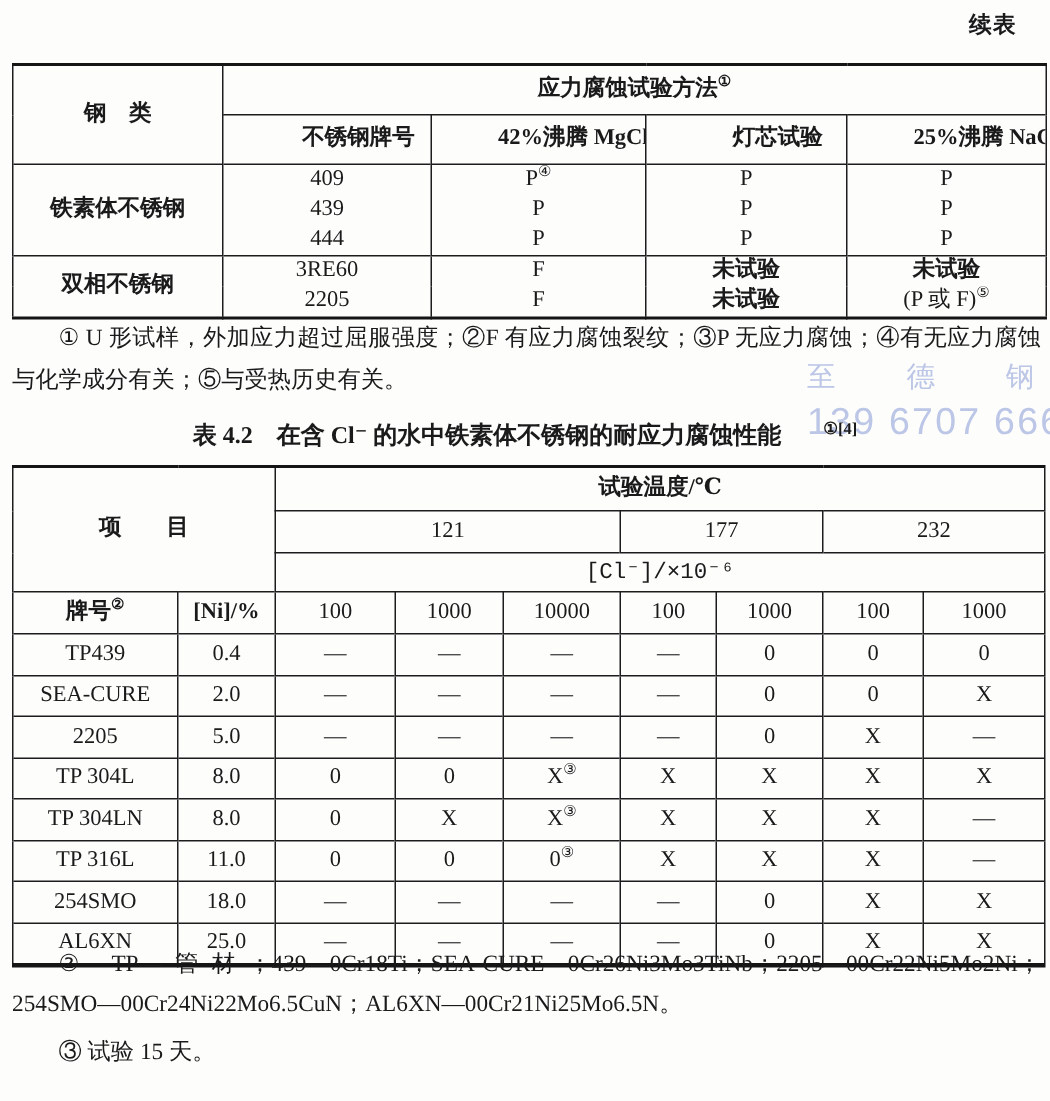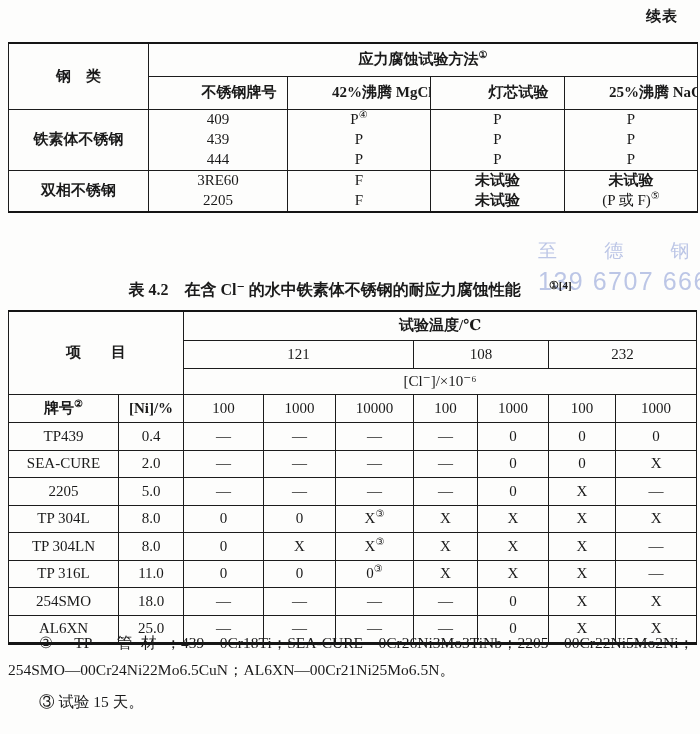--- a/index.html
+++ b/index.html
@@ -68,21 +68,21 @@
   .t2-title sup{font-size:11px;font-weight:bold;margin-left:28px;}
 
   
   .t2{
     position:absolute;left:8px;top:310px;width:688px;
     border-top:2.5px solid #151515;border-bottom:3px solid #151515;
     border-left:1px solid #1c1c1c;border-right:1px solid #1c1c1c;
   }
   .t2 tr.r1 td{height:26px;}
   .t2 tr.r2 td{height:25px;border-top:1px solid #1c1c1c;}
-  .t2 tr.r3 td{height:23px;border-top:1px solid #1c1c1c;}
+  .t2 tr.r3 td{height:23px;border-top:1px solid #1c1c1c;font-family:Liberation Mono, monospace;}
   .t2 tr.r4 td{height:25px;border-top:1px solid #1c1c1c;}
   .t2 tr.dr td{height:24.5px;border-top:1px solid #1c1c1c;}
 
   
   .note-t2{top:629px;}
   .note-t2 p{margin:0 0 5px 0;line-height:27px;}
 </style>
 </head>
 <body>
 
@@ -139,20 +139,23 @@
       </tr>
       <tr class="dr">
         <td>2205</td>
         <td>F</td>
         <td class="bd">未试验</td>
         <td><span>(P 或 F)</span><sup class="circ">⑤</sup></td>
       </tr>
     </tbody>
   </table>
 
+  <div class="note-block note-t1">
+    <p>① U 形试样，外加应力超过屈服强度；②F 有应力腐蚀裂纹；③P 无应力腐蚀；④有无应力腐蚀与化学成分有关；⑤与受热历史有关。</p>
+  </div>
 
   <div class="watermark">
     <div class="wm1">至 德 钢 业</div>
     <div class="wm2">139 6707 6667</div>
   </div>
 
   <div class="t2-title"><span>表 4.2　在含 Cl⁻ 的水中铁素体不锈钢的耐应力腐蚀性能</span><sup>①[4]</sup></div>
 
   <table class="t2">
     <colgroup>
@@ -166,21 +169,21 @@
         <col style="width:67px">
         <col style="width:81px">
     </colgroup>
     <tbody>
       <tr class="r1">
         <td class="bd" colspan="2" rowspan="3">项　　目</td>
         <td class="bd" colspan="7">试验温度/℃</td>
       </tr>
       <tr class="r2">
         <td colspan="3">121</td>
-        <td colspan="2">108</td>
+        <td colspan="2">177</td>
         <td colspan="2">232</td>
       </tr>
       <tr class="r3">
         <td colspan="7">[Cl⁻]/×10⁻⁶</td>
       </tr>
       <tr class="r4">
         <td class="bd"><span>牌号</span><sup class="circ">②</sup></td>
         <td class="bd">[Ni]/%</td>
         <td>100</td>
         <td>1000</td>

